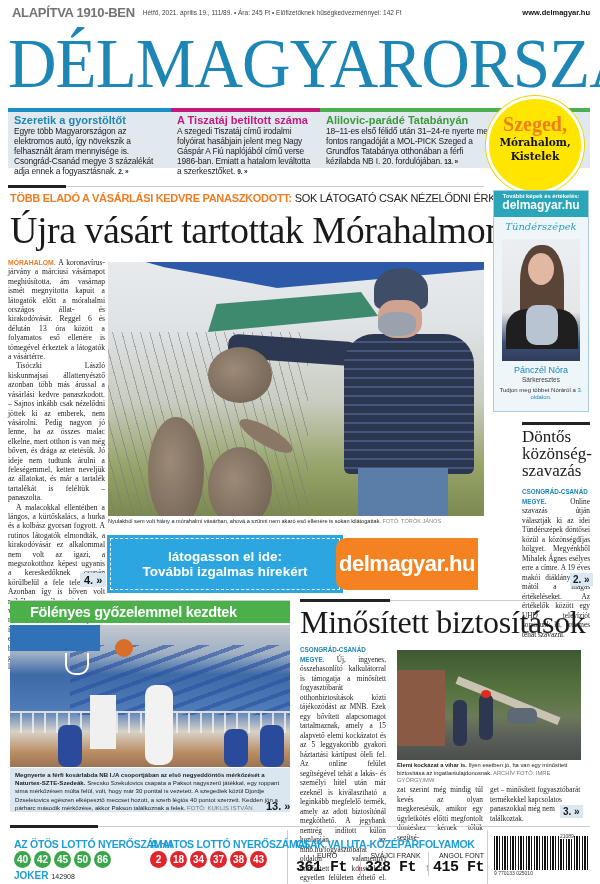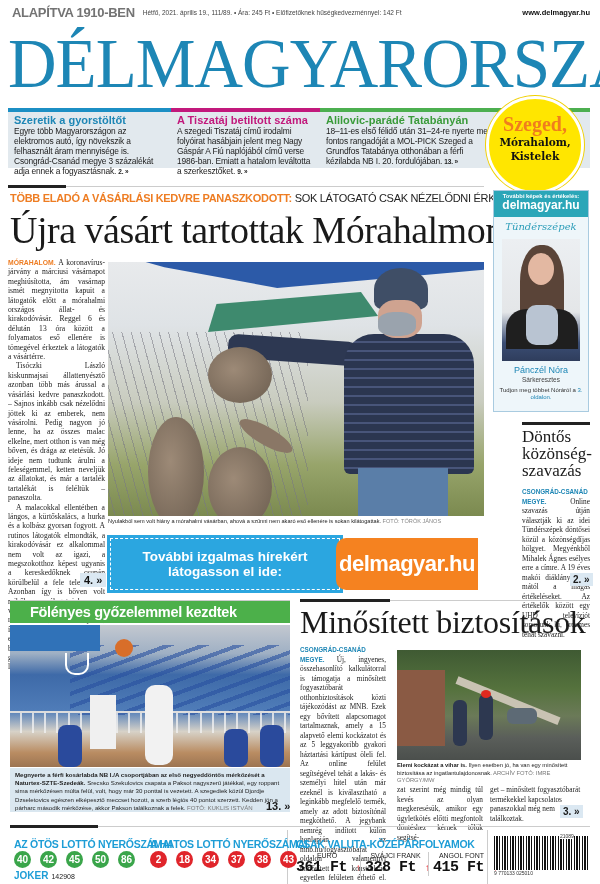--- a/index.html
+++ b/index.html
@@ -121,21 +121,21 @@
 #insCol3{left:490px;top:785px;width:96px;font-family:"Liberation Serif",serif;font-size:7.3px;line-height:9.5px;color:#222;}
 #ref3{left:560px;top:805px;background:#dbe8f2;font-weight:bold;font-size:10px;padding:1px 3px;}
 
 #rule5{left:10px;top:826px;width:580px;height:1px;background:#ccc;}
 #rule5b{left:10px;top:825px;width:88px;height:3px;background:#222;}
 #vsep1{left:287px;top:830px;width:1px;height:54px;background:#ccc;}
 #vsep2{left:487px;top:830px;width:1px;height:54px;background:#ccc;}
 .lotthead{font-weight:bold;font-size:10.5px;color:#1d9dd6;letter-spacing:-0.3px;white-space:nowrap;}
 #lot5{left:14px;top:838px;}
 #lot6{left:150px;top:838px;}
-.balls{display:flex;gap:9px;margin-top:1px;align-items:flex-end;}
+.balls{display:flex;gap:3px;margin-top:1px;align-items:flex-end;}
 .ball{width:17px;height:17px;border-radius:50%;color:#fff;font-weight:bold;font-size:10px;display:flex;align-items:center;justify-content:center;}
 .green{background:#3aa54a;}
 .red{background:#e0252b;}
 #joker{left:14px;top:870px;font-size:10px;font-weight:bold;color:#1d9dd6;}
 #joker span{color:#222;font-size:7px;font-weight:normal;margin-left:3px;}
 #fxhead{left:296px;top:838px;font-weight:bold;font-size:10.5px;color:#1d9dd6;letter-spacing:-0.3px;white-space:nowrap;}
 .fx{top:852px;width:62px;}
 .fx .lbl{font-size:7px;color:#222;text-align:center;}
 .fx .val{font-weight:bold;font-size:15px;color:#111;white-space:nowrap;font-family:Liberation Mono, monospace;letter-spacing:-0.5px;}
 .fx .arr{color:#e0252b;font-size:10px;}
@@ -209,22 +209,22 @@
   </div>
   <div id="r1" class="abs rabbit"></div>
 </div>
 <div id="caption1" class="abs">
   <span>Nyulakból sem volt hiány a mórahalmi vásárban, ahová a szűnni nem akaró eső ellenére is sokan kilátogattak.</span><span class="cr"> FOTÓ: TÖRÖK JÁNOS</span>
 </div>
 
 <div id="promo" class="abs">
   <div id="promoL">
     <div>
+        <div>látogasson el ide:</div>
         <div>További izgalmas hírekért</div>
-        <div>látogasson el ide:</div>
       </div>
   </div>
   <div id="promoR">delmagyar.hu</div>
 </div>
 
 <div id="sidebar" class="abs">
   <div id="sbhead" class="abs">
     <div class="s1">További képek és értékelés:</div>
     <div class="s2">delmagyar.hu</div>
   </div>

